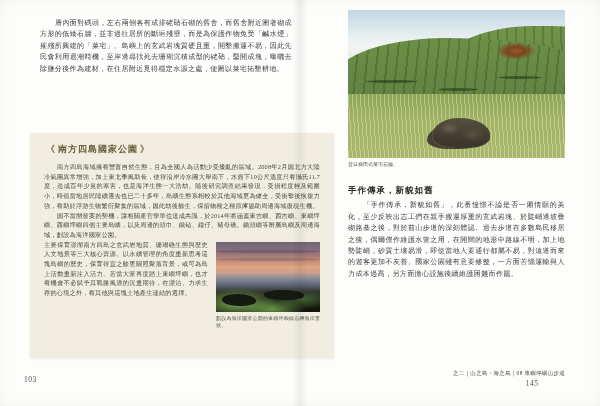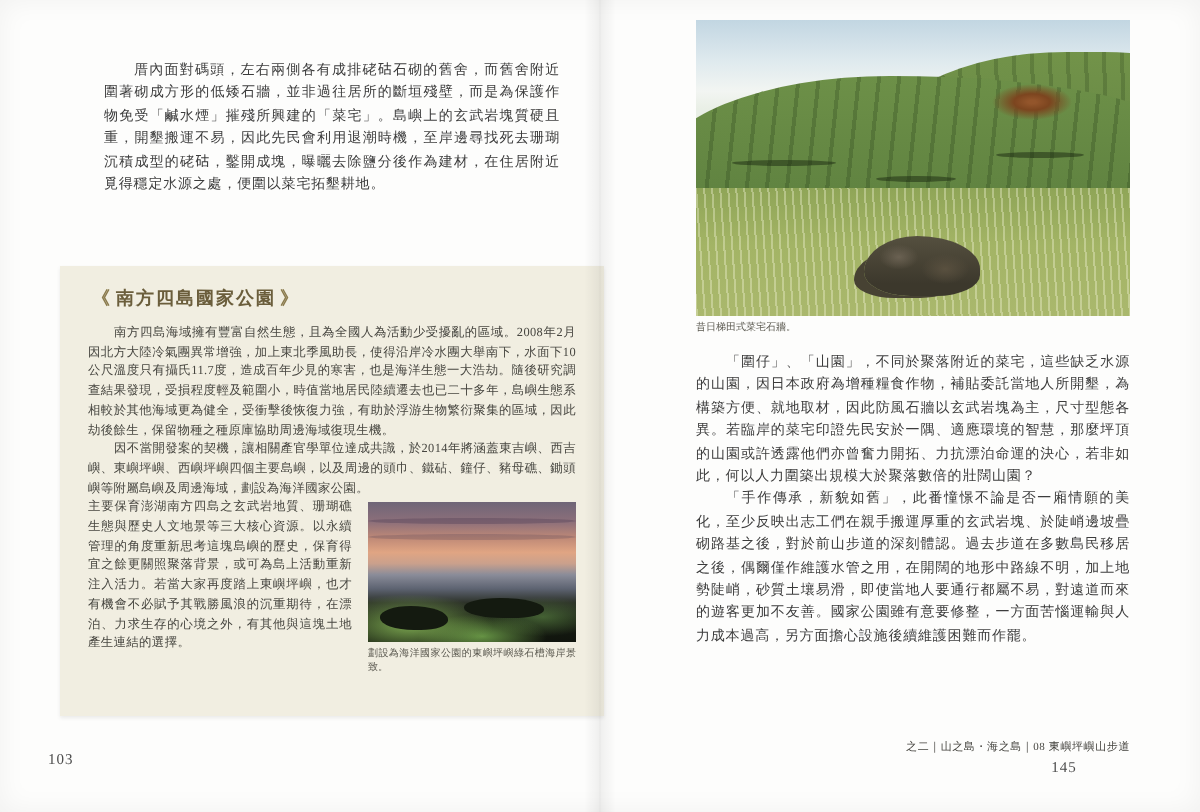--- a/index.html
+++ b/index.html
@@ -18,23 +18,23 @@
     position:absolute;left:292px;top:0;width:16px;height:406px;
     background:linear-gradient(90deg,rgba(0,0,0,0) 0%,rgba(0,0,0,.05) 45%,rgba(0,0,0,.08) 50%,rgba(0,0,0,.05) 55%,rgba(0,0,0,0) 100%);
     pointer-events:none;
   }
   
   .main-text-left{
     position:absolute;left:40px;top:18px;width:252px;
     font-size:7px;line-height:11.4px;letter-spacing:.4px;
     color:#3c3c3c;text-align:justify;
   }
-  .main-text-left p{margin:12px;text-indent:15px;}
+  .main-text-left p{margin:0;text-indent:15px;}
   .sidebar-box{
-    position:absolute;left:30px;top:133px;width:272px;height:225px;
+    position:absolute;left:30px;top:133px;width:304px;height:225px;
     background:#f1eee1;box-sizing:border-box;padding:10px 14px 8px 14px;
     box-shadow:0 1px 2px rgba(0,0,0,.08);
   }
   .box-title{
     font-size:9px;font-weight:bold;color:#6b5e3c;letter-spacing:1px;margin:0;
   }
   .box-title .orn{color:#8a7a4c;font-weight:bold;margin:0 2px;}
   .box-body{
     margin-top:6px;font-size:6.2px;line-height:9.7px;letter-spacing:.2px;
     color:#474640;text-align:justify;
@@ -171,20 +171,20 @@
     <div class="terrace" style="left:18px;top:70px;width:52px;"></div>
     <div class="terrace" style="left:90px;top:78px;width:40px;"></div>
     <div class="terrace" style="left:150px;top:66px;width:44px;"></div>
     <div class="terrace" style="left:40px;top:92px;width:60px;"></div>
     <div class="fg-grass"></div>
     <div class="stone-wall"></div>
   </div>
   <div class="photo-caption-right">昔日梯田式菜宅石牆。</div>
 
   <div class="main-text-right">
-    <p>「圍仔」、「山園」，不同於聚落附近的菜宅，這些缺乏水源的山園，因日本政府為增種糧食作物，補貼委託當地人所開墾，為構築方便、就地取材，因此防風石牆以玄武岩塊為主，尺寸型態各異。若臨岸的菜宅印證先民安於一隅、適應環境的智慧，那麼坪頂的山園或許透露他們亦曾奮力開拓、力抗漂泊命運的決心，若非如此，何以人力圍築出規模大於聚落數倍的壯闊山園？</p>
+    <div class="section-heading">手作傳承，新貌如舊</div>
     <p>「手作傳承，新貌如舊」，此番憧憬不論是否一廂情願的美化，至少反映出志工們在親手搬運厚重的玄武岩塊、於陡峭邊坡疊砌路基之後，對於前山步道的深刻體認。過去步道在多數島民移居之後，偶爾僅作維護水管之用，在開闊的地形中路線不明，加上地勢陡峭，砂質土壤易滑，即使當地人要通行都屬不易，對遠道而來的遊客更加不友善。國家公園雖有意要修整，一方面苦惱運輸與人力成本過高，另方面擔心設施後續維護困難而作罷。</p>
   </div>
 
   <div class="footer-right">之二｜山之島・海之島｜08 東嶼坪嶼山步道</div>
   <div class="page-num-right">145</div>
 
 </div>
 
 </body></html>

